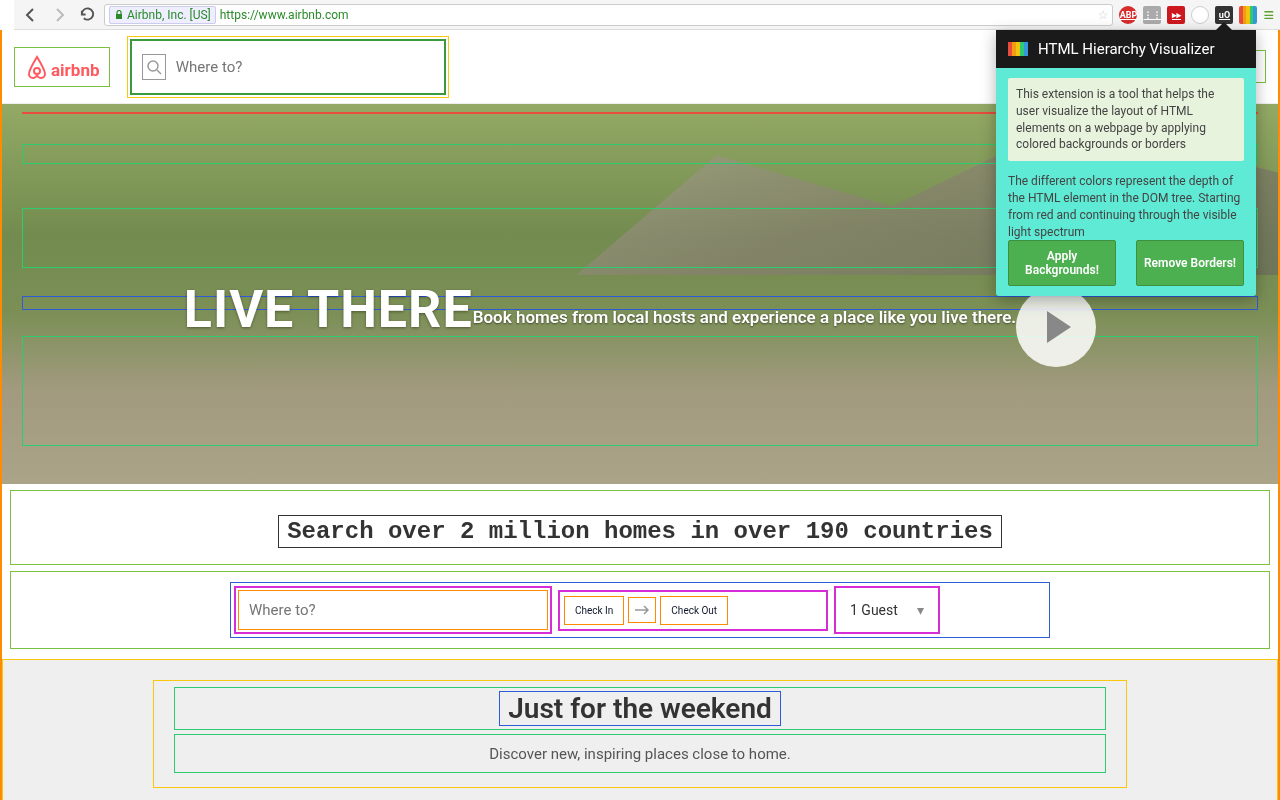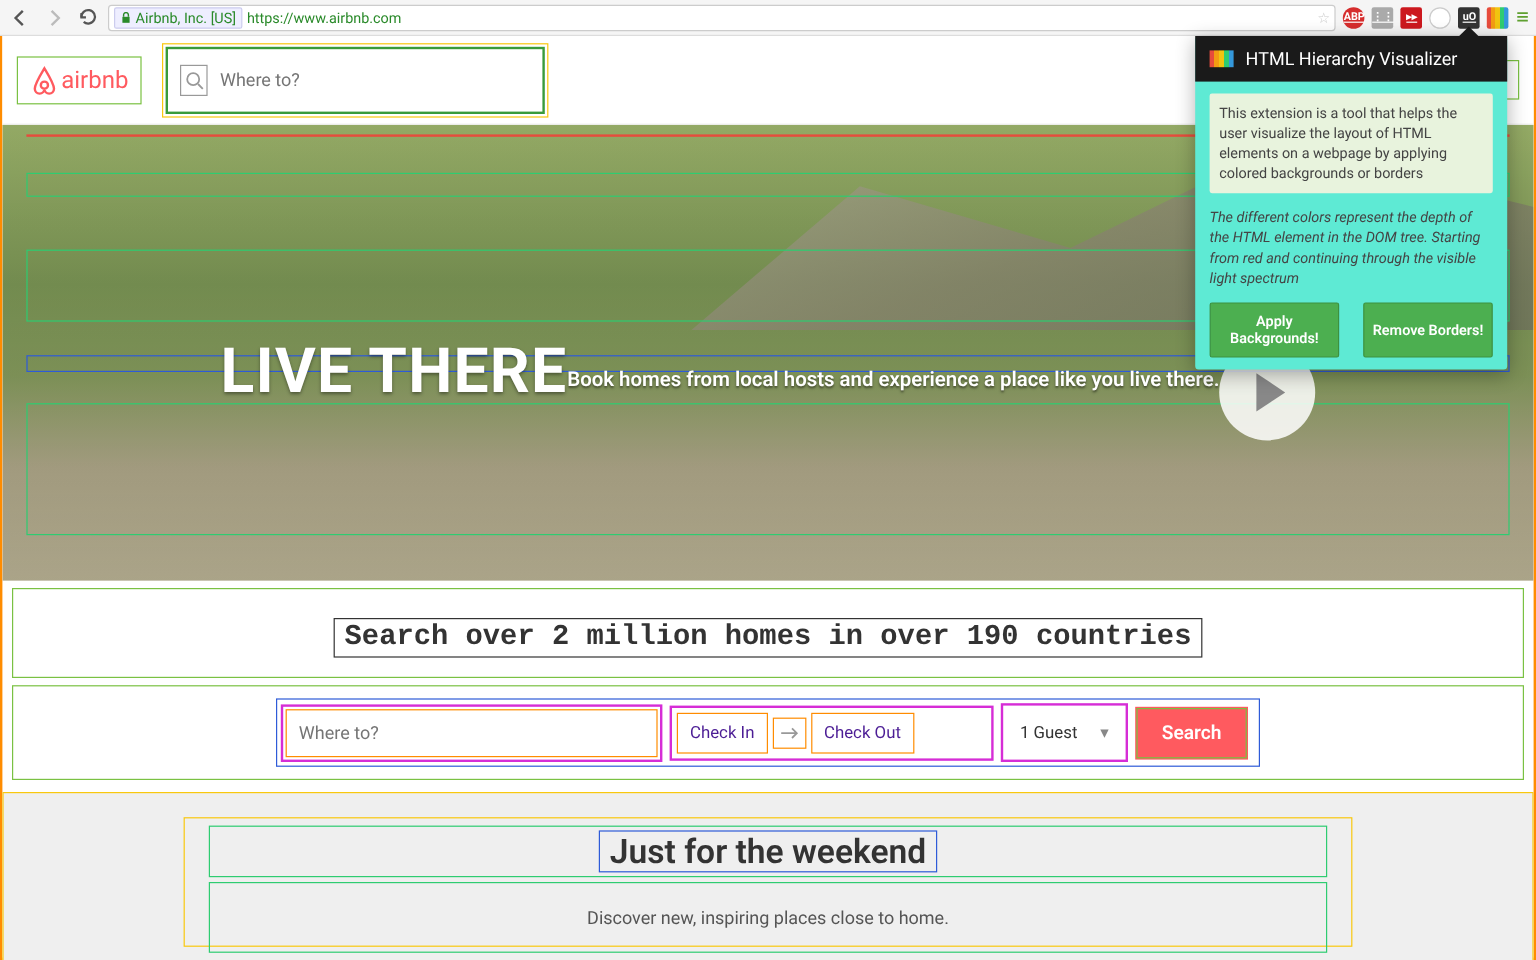--- a/index.html
+++ b/index.html
@@ -1,40 +1,40 @@
 <!DOCTYPE html>
 <html><head>
 <meta charset="utf-8">
 <style>
 * { margin: 0; padding: 0; box-sizing: border-box; font-family: -apple-system, BlinkMacSystemFont, "Segoe UI", Roboto, Helvetica, Arial, sans-serif; }
 body { width: 1280px; height: 800px; overflow: hidden; background: #fff; }
 
 
-.browser-chrome { height: 30px; background: #f5f5f5; border-bottom: 1px solid #ddd; display: flex; align-items: center; padding: 0 6px; gap: 6px; }
+.browser-chrome { height: 30px; background: #f5f5f5; border-bottom: 1px solid #ddd; display: flex; align-items: center; padding: 0 6px; gap: 6px; margin-left: 14px; }
 .nav-btn { width: 22px; height: 22px; display: flex; align-items: center; justify-content: center; color: #555; cursor: pointer; }
 .nav-btn.disabled { color: #bbb; }
 .url-bar { flex: 1; height: 22px; background: #fff; border: 1px solid #ccc; border-radius: 3px; display: flex; align-items: center; padding: 0 4px; font-size: 12px; gap: 4px; }
 .lock-badge { display: flex; align-items: center; gap: 3px; color: #2a8a2a; background: #eef; border: 1px solid #cce; border-radius: 2px; padding: 0 4px; height: 18px; }
 .url-text { color: #2a8a2a; }
 .ext-icons { display: flex; gap: 6px; align-items: center; }
 .ext-icon { width: 18px; height: 18px; border-radius: 2px; display: flex; align-items: center; justify-content: center; font-size: 9px; color: #fff; font-weight: bold; text-decoration: underline; }
 .abp { background: #d62d2d; border-radius: 50%; width: 18px; height: 18px; }
 .gray { background: #aaa; }
 .yt { background: #cc181e; }
 .black { background: #333; }
 .bars-icon { background: linear-gradient(90deg, #e74c3c 0 20%, #f39c12 20% 40%, #f1c40f 40% 60%, #2ecc71 60% 80%, #3498db 80% 100%); }
 .menu-icon { color: #5fa030; font-size: 18px; }
 
 
 .page { position: relative; height: 770px; background: #fff; border: 2px solid #ff8c00; border-top: none;}
 
 
 .site-header { height: 74px; background: #fff; display: flex; align-items: center; padding: 0 12px; border-bottom: 1px solid #eee; position: relative; }
 .logo-box { border: 1px solid #7ac142; padding: 6px 10px; margin-right: 20px; }
-.logo { color: #ff5a5f; font-weight: normal; font-size: 20px; display: flex; align-items: flex-start; gap: 2px; }
+.logo { color: #ff5a5f; font-weight: bold; font-size: 17px; display: flex; align-items: flex-end; gap: 2px; }
 .logo-mark { font-size: 26px; }
 .header-search { width: 316px; height: 56px; border: 2px solid #3a9b3a; display: flex; align-items: center; padding: 0 10px; gap: 10px; outline: 1px solid #f9c80e; outline-offset: 2px;}
 .search-icon-box { width: 26px; height: 26px; border: 1px solid #999; display: flex; align-items: center; justify-content: center; color: #999; }
 .header-search input { border: none; outline: none; font-size: 15px; color: #666; width: 100%; }
 .header-right { margin-left: auto; display: flex; gap: 8px; }
 .host-btn { border: 1px solid #7ac142; background: #fff; padding: 8px 14px; font-size: 13px; color: #555; cursor: pointer; }
 
 
 .hero { height: 380px; position: relative; overflow: hidden; }
 .hero-bg { position: absolute; inset: 0; background:
@@ -56,42 +56,42 @@
 .play-tri { width: 0; height: 0; border-left: 24px solid #888; border-top: 16px solid transparent; border-bottom: 16px solid transparent; margin-left: 6px;}
 
 
 .search-title-wrap { text-align: center; padding: 24px 0 16px; border: 1px solid #7ac142; margin: 6px 8px;}
 .search-title { display: inline-block; border: 1px solid #333; padding: 2px 8px; font-size: 24px; font-weight: 600; color: #333; font-family: Liberation Mono, monospace; }
 .search-bar-wrap { margin: 6px 8px; border: 1px solid #7ac142; padding: 10px 0; }
 .search-bar { width: 820px; margin: 0 auto; display: flex; align-items: center; gap: 6px; border: 1px solid #2e5bd8; padding: 3px; position: relative;}
 .sb-where { flex: 0 0 318px; border: 2px solid #d62dd6; padding: 2px;}
 .sb-where input { width: 100%; height: 40px; border: 1px solid #ff8c00; padding: 0 10px; font-size: 15px; color: #777; outline: none;}
 .sb-dates { flex: 0 0 270px; border: 2px solid #d62dd6; padding: 4px; display: flex; align-items: center; gap: 4px;}
-.sb-date { border: 1px solid #ff8c00; padding: 8px 10px; font-size: 14px; color: #4c1d95; background: #fff; cursor: pointer;}
+.sb-date { border: 1px solid #ff8c00; padding: 8px 10px; font-size: 10px; color: #0f172a; background: #fff; cursor: pointer;}
 .sb-arrow { border: 1px solid #ff8c00; padding: 6px 4px; color: #999;}
 .sb-guests { flex: 0 0 106px; border: 2px solid #d62dd6; padding: 5px;}
 .sb-guests-inner { display: flex; align-items: center; justify-content: space-between; border: 1px solid transparent; padding: 8px 8px; font-size: 14px; color: #333; cursor: pointer;}
 .sb-search-btn { flex: 0 0 94px; height: 44px; background: #ff5a5f; color: #fff; border: none; font-size: 16px; font-weight: 600; cursor: pointer; outline: 1px solid #7ac142; outline-offset: -2px;}
 
 
 .weekend { margin-top: 10px; background: #efefef; padding: 20px 150px; border: 1px solid #f9c80e; height: 150px;}
 .weekend-inner { border: 1px solid #f9c80e; height: 100%; padding: 6px 20px;}
 .weekend-title-row { border: 1px solid #2ecc71; text-align: center; padding: 3px 0; margin-bottom: 4px;}
 .weekend-title { display: inline-block; border: 1px solid #2e5bd8; padding: 0 8px; font-size: 28px; font-weight: 600; color: #333;}
-.weekend-sub-row { border: 1px solid #2ecc71; text-align: center; padding: 19px 0;}
+.weekend-sub-row { border: 1px solid #2ecc71; text-align: center; padding: 9px 0;}
 .weekend-sub { font-size: 15px; color: #555;}
 
 
 .ext-popup { position: absolute; top: 0px; right: 22px; width: 260px; background: #5eead4; box-shadow: 0 4px 16px rgba(0,0,0,0.3); border-radius: 3px; z-index: 100; }
 .ext-arrow { position: absolute; top: -8px; right: 24px; width: 0; height: 0; border-left: 8px solid transparent; border-right: 8px solid transparent; border-bottom: 8px solid #1a1a1a;}
 .ext-header { background: #1a1a1a; color: #fff; padding: 10px 12px; display: flex; align-items: center; gap: 10px; font-size: 15px;}
 .ext-logo { width: 20px; height: 14px; background: linear-gradient(90deg, #e74c3c 0 20%, #f39c12 20% 40%, #f1c40f 40% 60%, #2ecc71 60% 80%, #3498db 80% 100%);}
 .ext-body { padding: 10px 12px; font-size: 12px; color: #444; }
 .ext-desc1 { background: #e8f3dd; padding: 8px; border-radius: 2px; margin-bottom: 12px; line-height: 1.4;}
-.ext-desc2 { line-height: 1.4; margin-bottom: 12px; font-style: italic;}
+.ext-desc2 { line-height: 1.4; }
 .ext-buttons { display: flex; gap: 20px; justify-content: space-between;}
 .ext-btn { flex: 1; background: #4caf50; color: #fff; border: 1px solid #3d9140; padding: 8px 4px; font-size: 12px; font-weight: 600; cursor: pointer; border-radius: 2px;}
 
 svg { display: block; }
 </style>
 </head>
 <body>
 
 <div class="browser-chrome">
   <div class="nav-btn">
@@ -195,21 +195,20 @@
             </svg>
         </div>
         <div class="sb-date">Check Out</div>
       </div>
       <div class="sb-guests">
         <div class="sb-guests-inner">
           <span>1 Guest</span>
           <span style="color:#888;">▾</span>
         </div>
       </div>
-      <button class="sb-search-btn">Search</button>
     </div>
   </div>
 
   <div class="weekend">
     <div class="weekend-inner">
       <div class="weekend-title-row">
         <span class="weekend-title">Just for the weekend</span>
       </div>
       <div class="weekend-sub-row">
         <span class="weekend-sub">Discover new, inspiring places close to home.</span>

